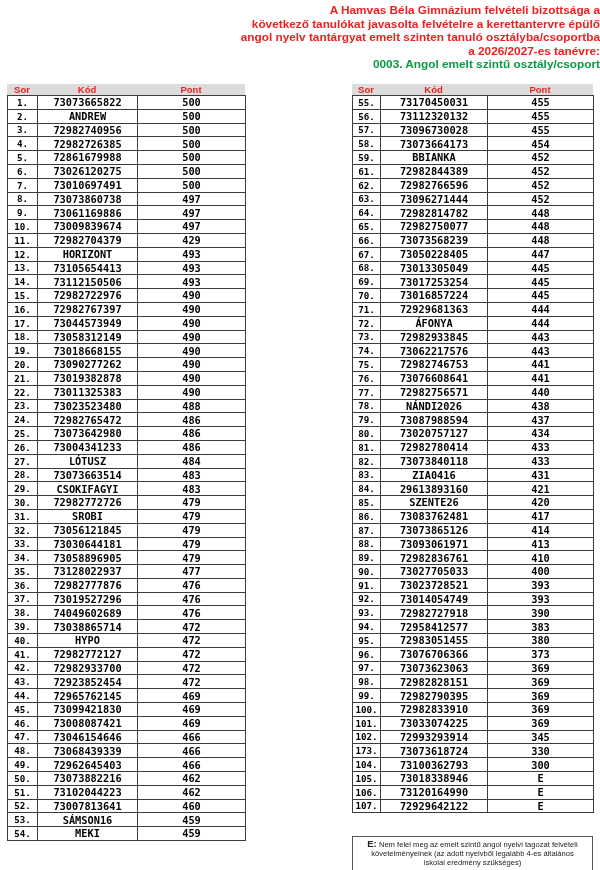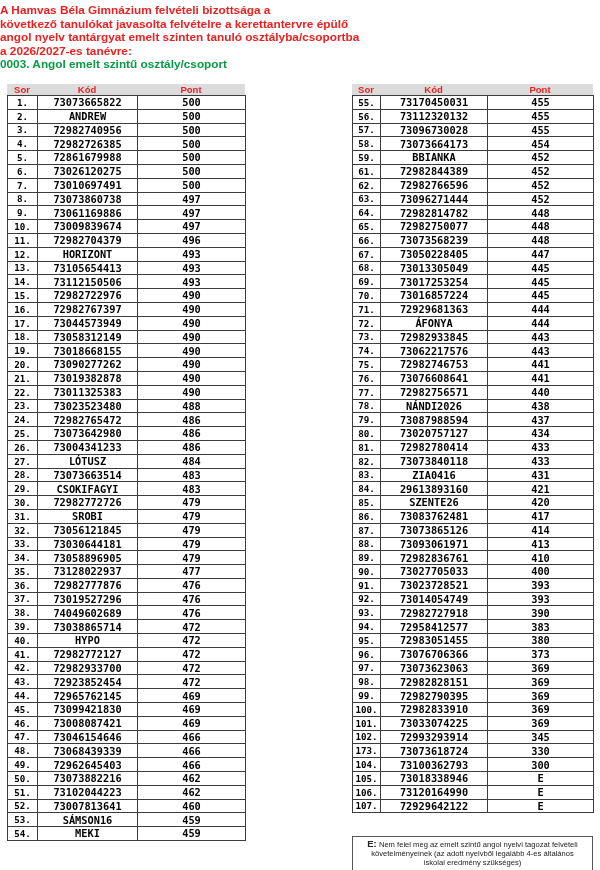--- a/index.html
+++ b/index.html
@@ -1,19 +1,19 @@
 <!DOCTYPE html>
 <html><head>
 <meta charset="utf-8">
 <style>
   html,body{margin:0;padding:0;background:#fff;}
   body{width:600px;height:870px;font-family:"Liberation Sans",sans-serif;}
   .page{position:relative;width:600px;height:870px;background:#fff;overflow:hidden;}
 
-  .title{position:absolute;top:4px;left:0;width:100%;text-align:left;
+  .title{position:absolute;top:4px;left:0;width:100%;text-align:right;
          font-weight:bold;font-size:11.8px;line-height:13.5px;color:#ed1f1f;}
   .title .green{color:#089b43;}
 
   .tbl{position:absolute;top:84px;}
   .tbl.left{left:7px;width:238px;}
   .tbl.right{left:352px;width:241px;}
 
   .thead{display:flex;height:11px;align-items:center;background:#dcdcdc;justify-content:flex-end;}
   .thead .h{font-weight:bold;font-size:9.5px;color:#ed1f1f;text-align:center;line-height:11px;}
   .left .h.sor{width:30px}.left .h.kod{width:100px}.left .h.pont{width:108px}
@@ -104,21 +104,21 @@
             <td class="pont">497</td>
           </tr>
           <tr>
             <td class="sor">10.</td>
             <td class="kod">73009839674</td>
             <td class="pont">497</td>
           </tr>
           <tr>
             <td class="sor">11.</td>
             <td class="kod">72982704379</td>
-            <td class="pont">496</td>
+            <td class="pont">429</td>
           </tr>
           <tr>
             <td class="sor">12.</td>
             <td class="kod">HORIZONT</td>
             <td class="pont">493</td>
           </tr>
           <tr>
             <td class="sor">13.</td>
             <td class="kod">73105654413</td>
             <td class="pont">493</td>

